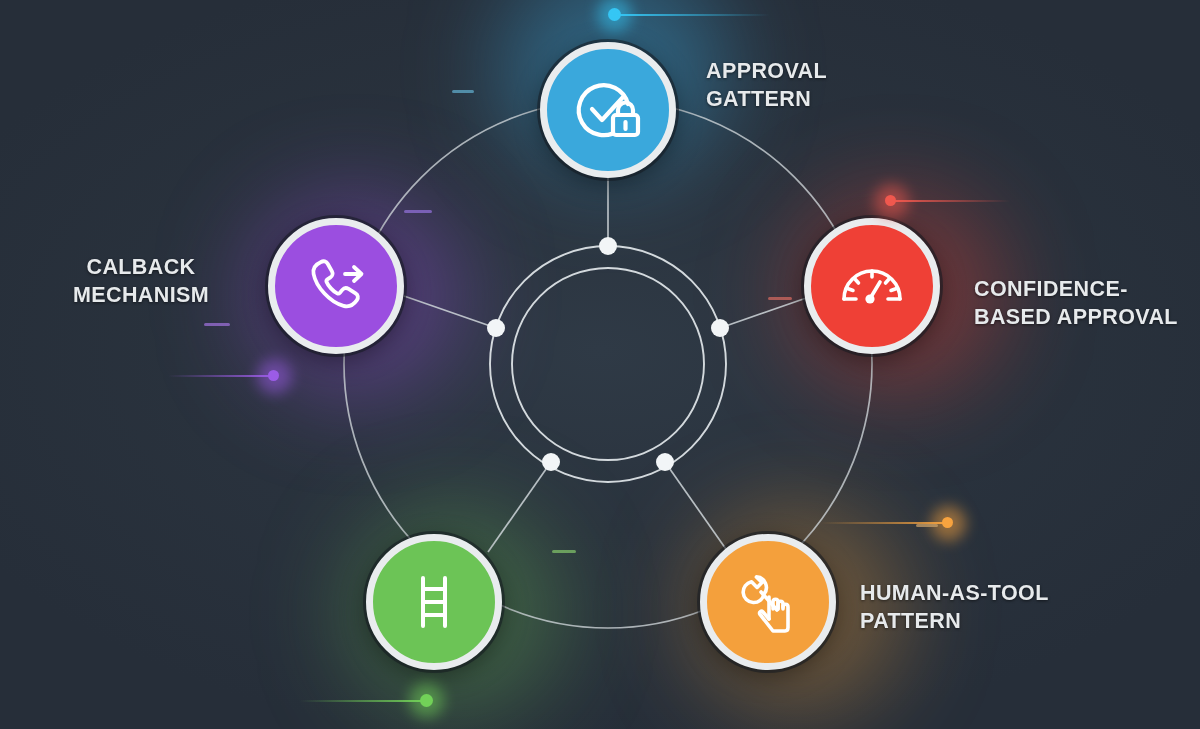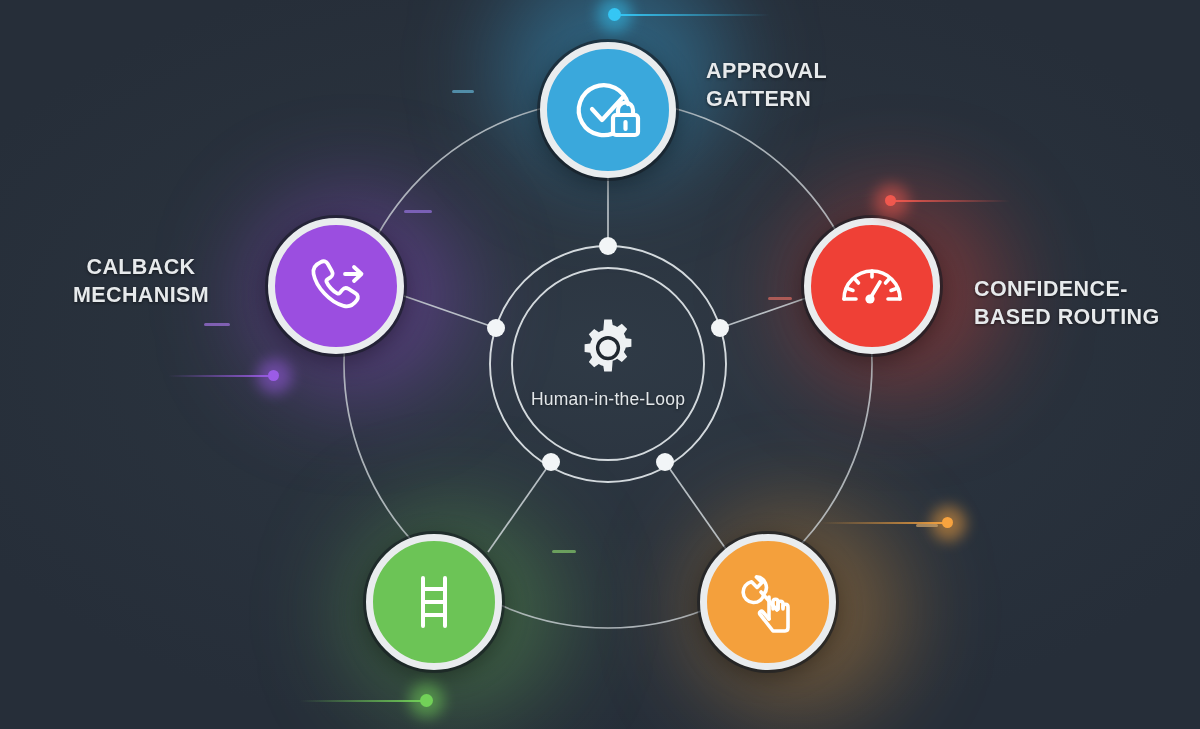--- a/index.html
+++ b/index.html
@@ -169,57 +169,51 @@
   <div class="node" style="left:872px;top:286px;background:#ef4036;">
     <svg width="74" height="74" viewBox="0 0 74 74" fill="none" stroke="#ffffff" stroke-width="3.6" stroke-linecap="round" stroke-linejoin="round">
       <path d="M9 50a28 28 0 0 1 56 0"></path>
       <path d="M9 50h12M53 50h12"></path>
       <path d="M37 22v6M19.5 29.5l4 4.5M54.5 29.5l-4 4.5M12.5 39.5l5.5 2M61.5 39.5l-5.5 2"></path>
       <path d="M45 33L36 48"></path>
       <circle cx="35" cy="50" r="4.6" fill="#ffffff" stroke="none"></circle>
     </svg>
   </div>
   <div class="label right" style="left:974px;top:276px;">CONFIDENCE-
-BASED ROUTING</div>
+BASED APPROVAL</div>
 
   <div class="node" style="left:768px;top:602px;background:#f4a03c;">
     <svg width="70" height="70" viewBox="0 0 70 70" fill="none" stroke="#ffffff" stroke-width="3.6" stroke-linecap="round" stroke-linejoin="round">
       <path d="M31 27a10.5 10.5 0 1 1-12.5-12.2l5.6 5.6 4.9-4.9-5.6-5.6A10.5 10.5 0 0 1 31 27z"></path>
       <path d="M28 25L44 43"></path>
       <path d="M36 30v22"></path>
       <path d="M36 52l-6-7c-1.6-1.9-4.4.3-3 2.4L40 64h12c2 0 3-1.4 3-3.4V40c0-3.6-5-3.6-5 0"></path>
       <path d="M50 42v-5c0-3.6-5-3.6-5 0v5"></path>
       <path d="M45 42v-7c0-3.6-5-3.6-5 0v7"></path>
     </svg>
   </div>
+  <div class="label right" style="left:860px;top:580px;">HUMAN-AS-TOOL
+PATTERN</div>
 
   <div class="node" style="left:434px;top:602px;background:#6cc456;">
     <svg width="64" height="64" viewBox="0 0 64 64" fill="none" stroke="#ffffff" stroke-width="4" stroke-linecap="round">
       <path d="M21 8v48M43 8v48"></path>
       <path d="M21 19h22M21 32h22M21 45h22"></path>
     </svg>
   </div>
 
   <div class="node" style="left:336px;top:286px;background:#9b4ee0;">
     <svg width="74" height="74" viewBox="0 0 74 74" fill="none" stroke="#ffffff" stroke-width="3.8" stroke-linecap="round" stroke-linejoin="round">
       <path d="M22 13c2.6-1.5 5.3-.7 6.7 1.8l4.2 7.4c1.3 2.3.6 4.8-1.5 6.2l-3 2c-.9.6-1.2 1.6-.8 2.6 1.6 4 6.4 9.3 10.6 11.4 1 .5 2 .2 2.7-.6l2.4-2.9c1.6-2 4.1-2.4 6.3-1l7 4.5c2.4 1.5 3 4.3 1.3 6.7-3.4 4.8-8.2 7.2-13.4 5.7C31.2 53.4 17 38 14.6 25c-1-5.3 2-9.6 7.4-12z"></path>
       <path d="M46 25h16M55 18l7.5 7L55 32"></path>
     </svg>
   </div>
   <div class="label left" style="left:48px;width:186px;top:254px;">CALBACK
 MECHANISM</div>
 
-  <div id="hub">
-    <svg width="60" height="60" viewBox="0 0 60 60">
-      <path fill="#eef1f3" d="M26.2 1h7.6l.9 5.6c1.6.4 3.1 1 4.5 1.9l4.6-3.3 5.4 5.4-3.3 4.6c.9 1.4 1.5 2.9 1.9 4.5l5.6.9v7.6l-5.6.9c-.4 1.6-1 3.1-1.9 4.5l3.3 4.6-5.4 5.4-4.6-3.3c-1.4.9-2.9 1.5-4.5 1.9L33.8 53h-7.6l-.9-5.6c-1.6-.4-3.1-1-4.5-1.9l-4.6 3.3-5.4-5.4 3.3-4.6c-.9-1.4-1.5-2.9-1.9-4.5L6.6 33.4v-7.6l5.6-.9c.4-1.6 1-3.1 1.9-4.5l-3.3-4.6 5.4-5.4 4.6 3.3c1.4-.9 2.9-1.5 4.5-1.9L26.2 1z"></path>
-      <circle cx="30" cy="29.6" r="10.4" fill="none" stroke="#20272f" stroke-width="3.4"></circle>
-      <circle cx="30" cy="29.6" r="5.2" fill="#eef1f3"></circle>
-    </svg>
-    <div class="hub-caption">Human-in-the-Loop</div>
-  </div>
 
   <div class="accent" style="left:600px;top:4px;width:170px;height:20px;">
     <div class="streak" style="left:14px;width:156px;background:linear-gradient(90deg,#35c6f4,rgba(53,198,244,0));"></div>
     <div class="bulb" style="left:8px;background:#35c6f4;"></div>
   </div>
 
   <div class="accent" style="left:880px;top:190px;width:130px;height:20px;">
     <div class="streak" style="left:10px;width:120px;background:linear-gradient(90deg,#f0584e,rgba(240,88,78,0));"></div>
     <div class="bulb" style="left:5px;background:#f0584e;width:11px;height:11px;margin-top:-5.5px;"></div>
   </div>

